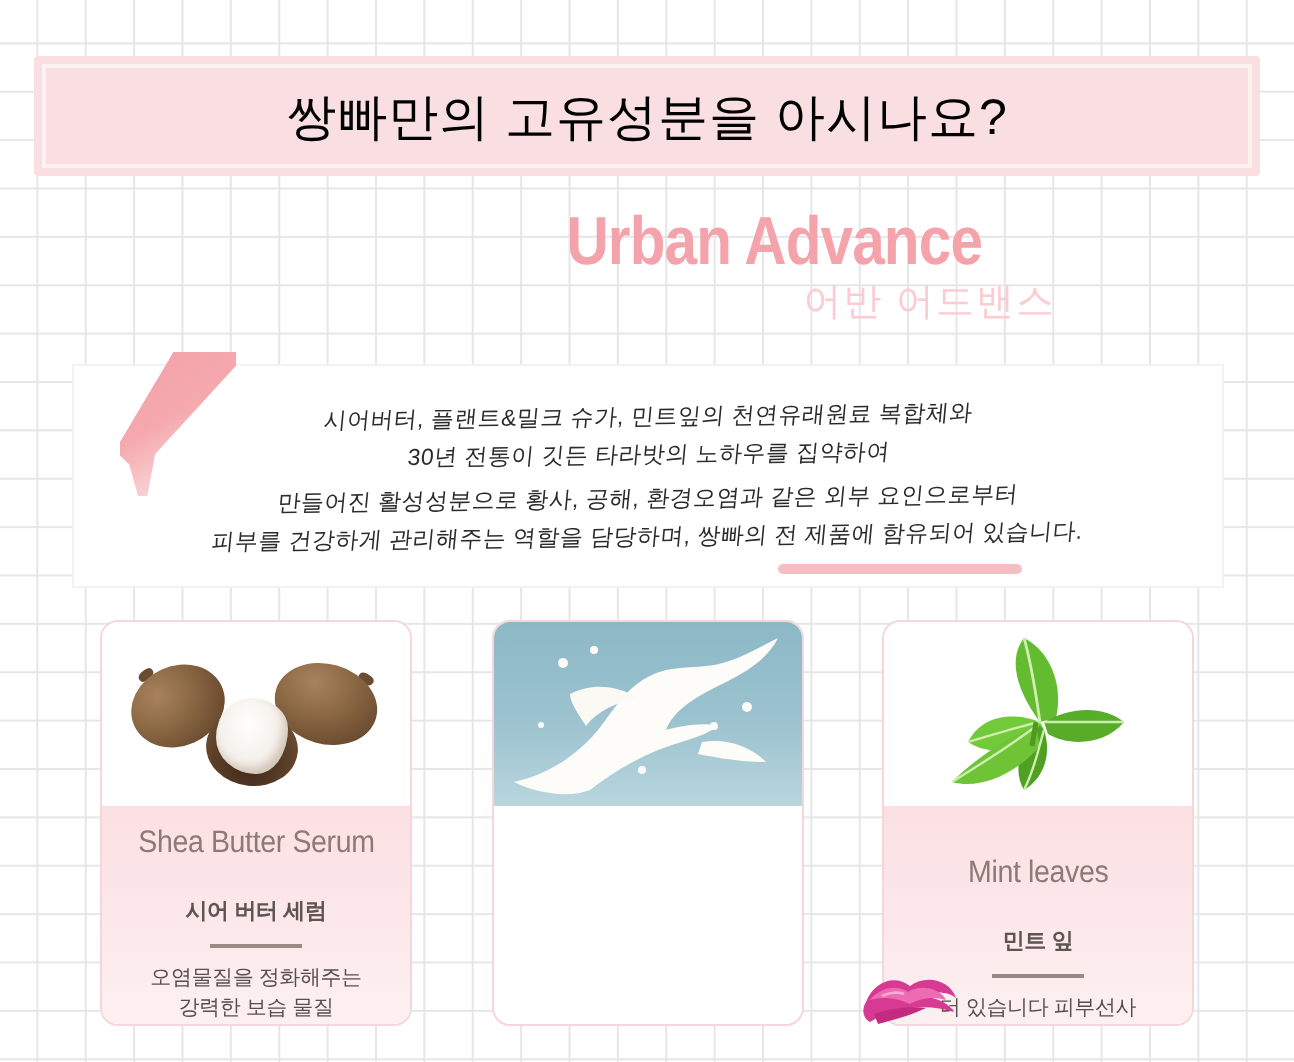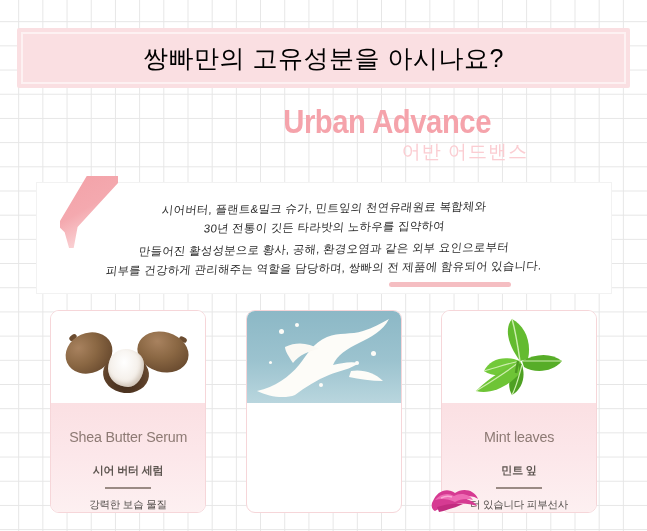--- a/index.html
+++ b/index.html
@@ -284,20 +284,21 @@
       <div class="nut n1"></div>
       <div class="nut n2"></div>
       <div class="nut n3"></div>
       <div class="nut-butter"></div>
     </div>
     <div class="card-label">
       <div class="card-title-en">Shea Butter Serum</div>
       <div class="card-title-ko">시어 버터 세럼</div>
       <div class="card-divider"></div>
       <div class="card-desc">
+        <div>오염물질을 정화해주는</div>
         <div>강력한 보습 물질</div>
       </div>
     </div>
   </div>
 
   <div class="card">
     <div class="card-image">
       <div class="milk-bg"></div>
       <div class="milk-splash">
         <svg width="140" height="82" viewBox="0 0 140 82">

